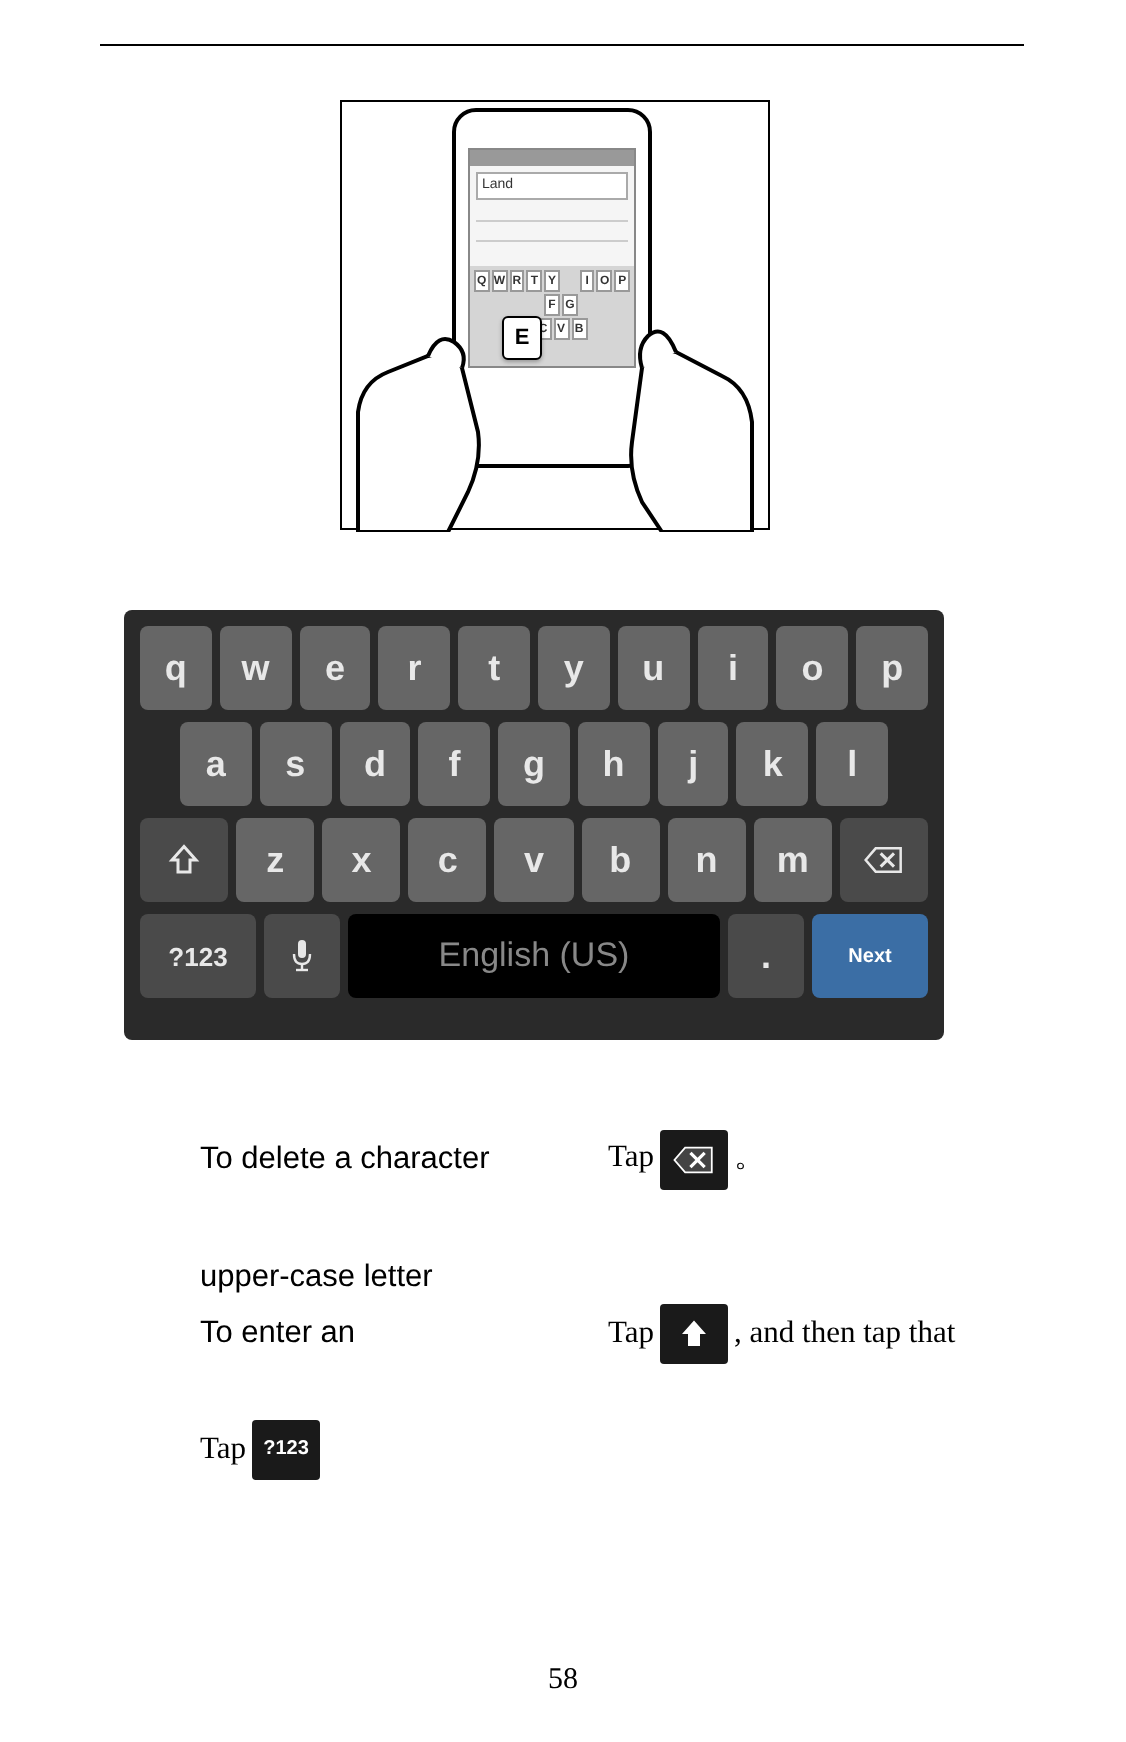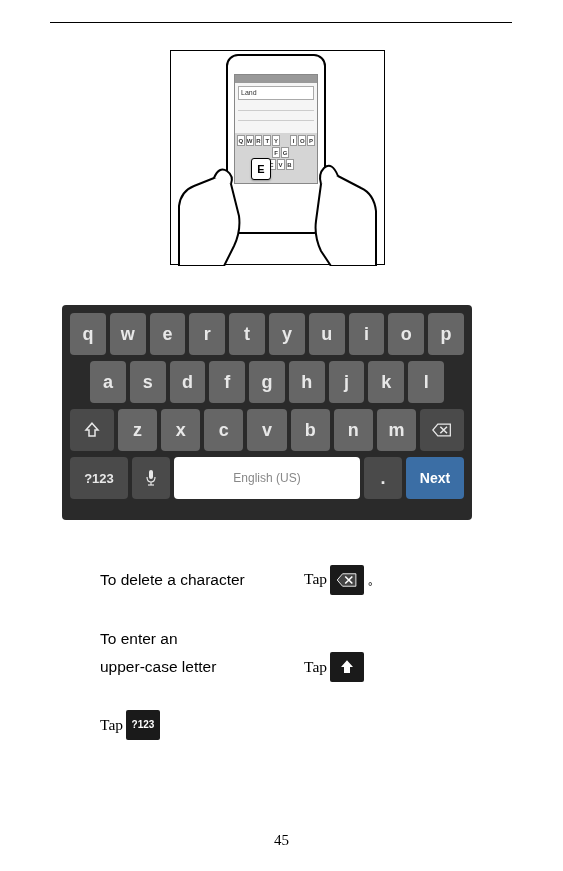--- a/index.html
+++ b/index.html
@@ -95,26 +95,26 @@
       background: #4a4a4a;
       color: #e8e8e8;
       display: flex;
       align-items: center;
       justify-content: center;
       border-radius: 4px;
     }
     .kb-space {
       flex: 1;
       height: 42px;
-      background: #ffffff;
+      background: #000000;
       color: #888888;
       display: flex;
       align-items: center;
       justify-content: center;
-      font-size: 12px;
+      font-size: 17px;
       border-radius: 4px;
       text-align: center;
     }
     .kb-dot {
       flex: 0 0 38px;
       height: 42px;
       background: #4a4a4a;
       color: #e8e8e8;
       display: flex;
       align-items: center;
@@ -124,21 +124,21 @@
       border-radius: 4px;
     }
     .kb-next {
       flex: 0 0 58px;
       height: 42px;
       background: #3b6ea5;
       color: #ffffff;
       display: flex;
       align-items: center;
       justify-content: center;
-      font-size: 14px;
+      font-size: 10px;
       font-weight: bold;
       border-radius: 4px;
     }
     .instructions {
       position: absolute;
       top: 564px;
       left: 100px;
       width: 460px;
     }
     .inst-row {
@@ -416,37 +416,38 @@
           <path d="M7 2 L22 2 L22 16 L7 16 L1 9 Z" fill="#444" stroke="#fff" stroke-width="1"></path>
           <path d="M10 5 L18 13 M18 5 L10 13" stroke="#fff" stroke-width="1.8"></path>
         </svg>
       </span>
       <span class="textpart">。</span>
     </div>
   </div>
 
   <div class="inst-row">
     <div class="inst-left">
+      <div>upper-case letter</div>
       <div>To enter an</div>
-      <div>upper-case letter</div>
     </div>
     <div class="inst-right">
       <span class="textpart">Tap</span>
       <span class="icon-box">
         <svg width="18" height="18" viewBox="0 0 24 24" fill="#fff">
           <path d="M12 3 L20 12 L16 12 L16 20 L8 20 L8 12 L4 12 Z"></path>
         </svg>
       </span>
+      <span class="textpart"> , and then tap that </span>
     </div>
   </div>
 
   <div class="inst-row">
     <div class="inst-right">
       <span class="textpart">Tap</span>
       <span class="icon-box">
         <span style="font-size:10px;font-weight:bold;color:#fff">?123</span>
       </span>
     </div>
   </div>
 
 </div>
 
-<div class="page-number">45</div>
+<div class="page-number">58</div>
 
 </body></html>

